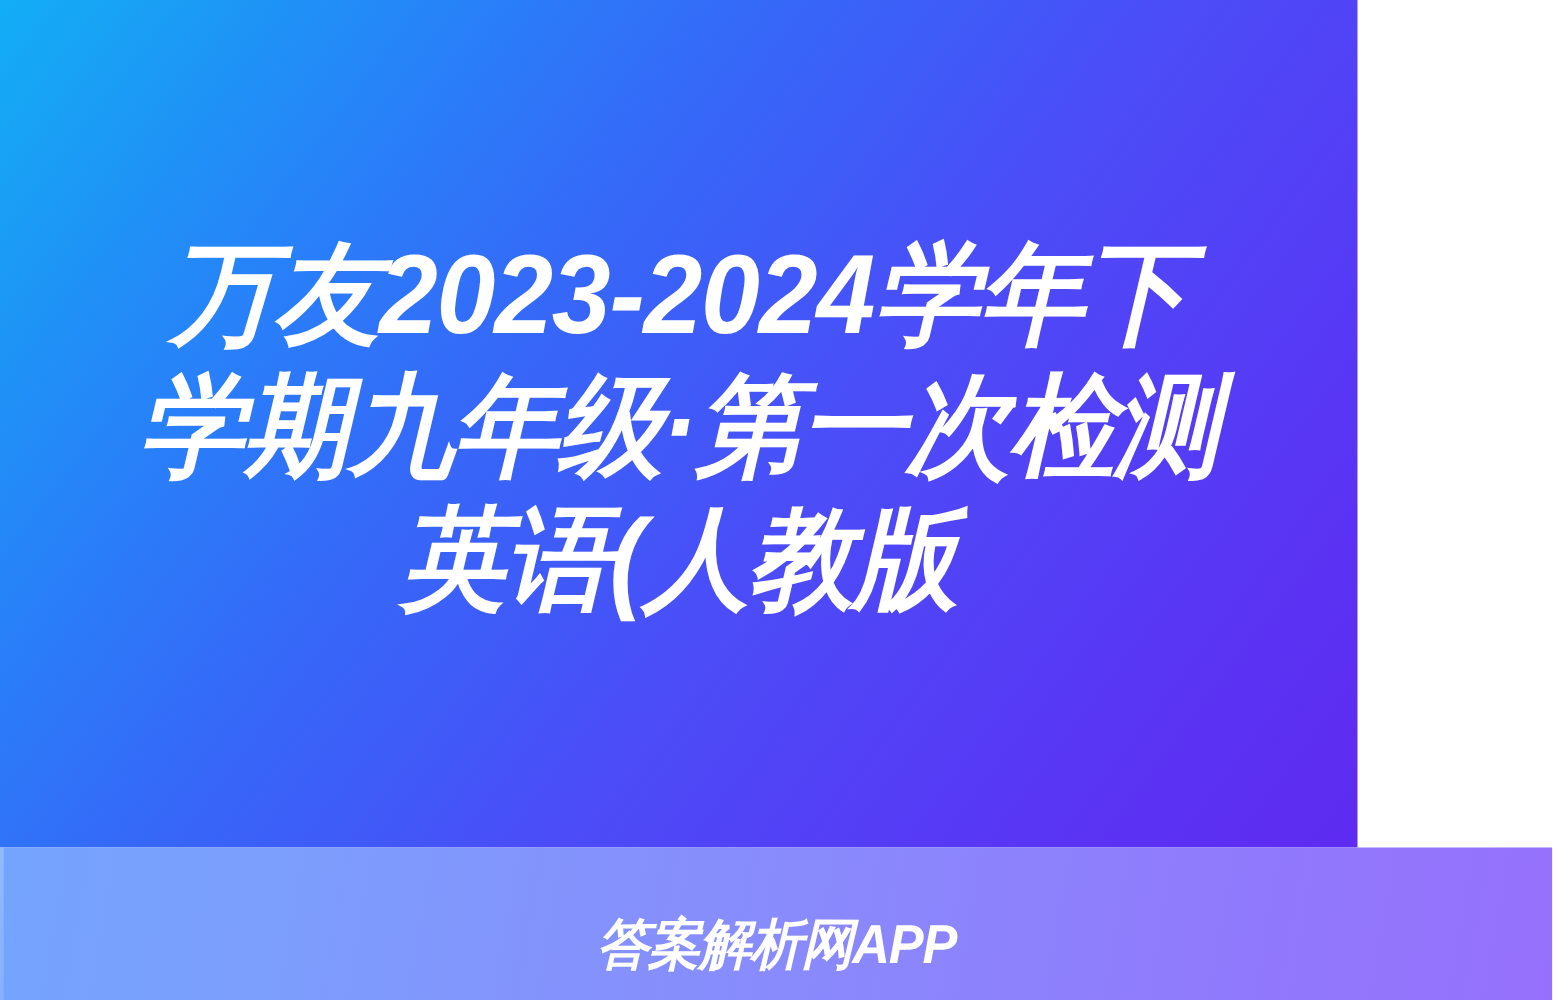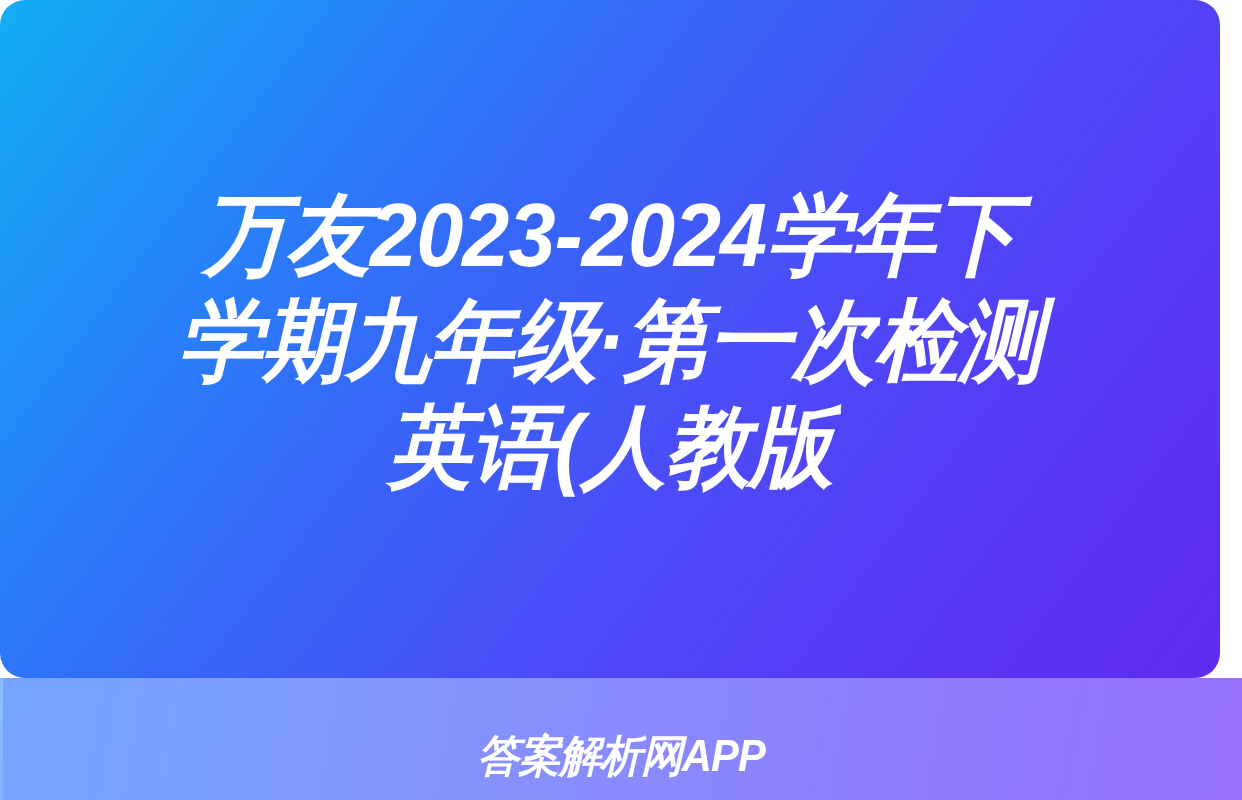--- a/index.html
+++ b/index.html
@@ -18,38 +18,37 @@
     height: 800px;
     overflow: hidden;
     background: #ffffff;
   }
 
   
   .hero {
     position: absolute;
     left: 0;
     top: 0;
-    width: 1220px;
+    width: 1086px;
     height: 678px;
     background: linear-gradient(127deg,
         #12ADF7 0%,
         #18A3F5 6%,
         #1E93F6 14%,
         #2A7DF9 26%,
         #3569F8 38%,
         #3E5CF8 48%,
         #4A4EF8 58%,
         #5340F6 72%,
         #5A33F3 86%,
         #5E2BF1 100%);
     display: flex;
     flex-direction: column;
     align-items: center;
     justify-content: center;
-    border-radius: 25px;
   }
 
   .title-block {
     width: 1060px;
     text-align: center;
     margin-top: 6px;
   }
 
   .title-line {
     display: block;

